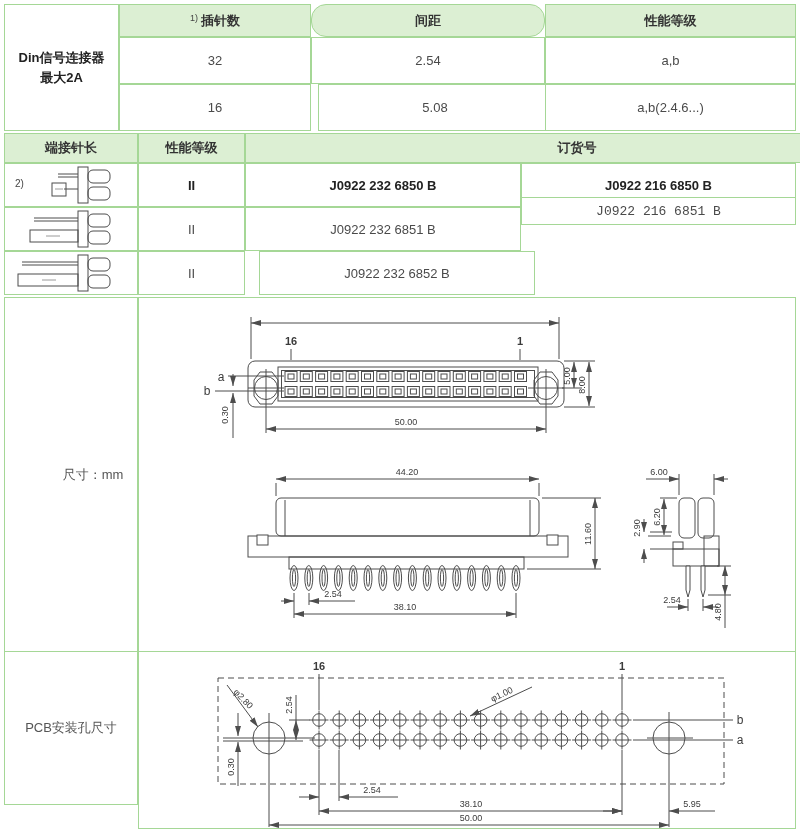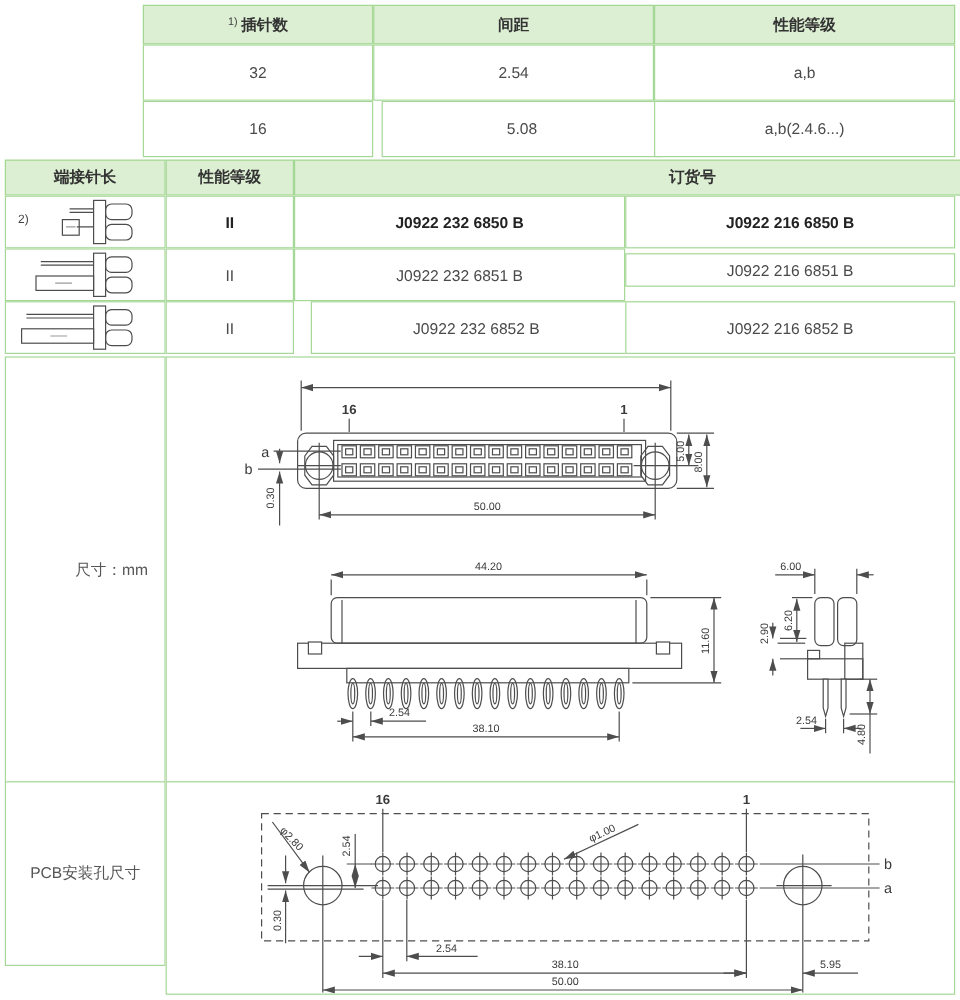--- a/index.html
+++ b/index.html
@@ -22,25 +22,31 @@
   svg text{stroke:none;fill:#3b3b3b;text-anchor:middle;font-family:"Liberation Sans",sans-serif;}
   .dim{font-size:9px;}
   .lbl{font-size:11px;font-weight:bold;}
   .ab{font-size:12px;}
 </style>
 </head>
 <body>
 
 <div id="page">
 
+  <div class="cell product" style="left:4px;top:4px;width:115px;height:127px;">
+    <div>
+      <div>Din信号连接器</div>
+      <div>最大2A</div>
+    </div>
+  </div>
   <div class="cell hdr" style="left:119px;top:4px;width:192px;height:33px;">
     <span class="note">1)</span>
     <span>插针数</span>
   </div>
-  <div class="cell hdr" style="left:311px;top:4px;width:234px;height:33px;">间距</div>
+  <div class="cell hdr" style="left:311px;top:4px;width:234px;height:33px;border-radius:15px;">间距</div>
   <div class="cell hdr" style="left:545px;top:4px;width:251px;height:33px;">性能等级</div>
 
   <div class="cell" style="left:119px;top:37px;width:192px;height:47px;">32</div>
   <div class="cell" style="left:311px;top:37px;width:234px;height:47px;">2.54</div>
   <div class="cell" style="left:545px;top:37px;width:251px;height:47px;">a,b</div>
 
   <div class="cell" style="left:119px;top:84px;width:192px;height:47px;">16</div>
   <div class="cell" style="left:318px;top:84px;width:234px;height:47px;">5.08</div>
   <div class="cell" style="left:545px;top:84px;width:251px;height:47px;">a,b(2.4.6...)</div>
 
@@ -71,36 +77,35 @@
       <rect x="74" y="6" width="22" height="13" rx="5"></rect>
       <rect x="74" y="23" width="22" height="13" rx="5"></rect>
       <line x1="20" y1="10" x2="64" y2="10"></line>
         <line x1="20" y1="13" x2="64" y2="13"></line>
       <rect x="16" y="22" width="48" height="12"></rect>
       <line class="mk" x1="32" y1="28" x2="46" y2="28"></line>
     </svg>
   </div>
   <div class="cell" style="left:138px;top:207px;width:107px;height:44px;">II</div>
   <div class="cell" style="left:245px;top:207px;width:276px;height:44px;">J0922 232 6851 B</div>
-  <div class="cell" style="left:521px;top:211px;width:275px;height:28px;">J0922 216 6851 B</div>
+  <div class="cell" style="left:521px;top:197px;width:275px;height:28px;font-family:Liberation Mono, monospace;">J0922 216 6851 B</div>
 
   <div class="cell" style="left:4px;top:251px;width:134px;height:44px;">
     <svg width="115" height="42" viewBox="0 0 115 42">
       <rect x="64" y="3" width="10" height="36"></rect>
       <rect x="74" y="6" width="22" height="13" rx="5"></rect>
       <rect x="74" y="23" width="22" height="13" rx="5"></rect>
       <line x1="8" y1="10" x2="64" y2="10"></line>
         <line x1="8" y1="13" x2="64" y2="13"></line>
       <rect x="4" y="22" width="60" height="12"></rect>
       <line class="mk" x1="28" y1="28" x2="42" y2="28"></line>
     </svg>
   </div>
   <div class="cell" style="left:138px;top:251px;width:107px;height:44px;">II</div>
   <div class="cell" style="left:259px;top:251px;width:276px;height:44px;">J0922 232 6852 B</div>
-  <div class="cell" style="left:521px;top:251px;width:275px;height:44px;">J0922 216 6852 B</div>
 
   <div class="cell side-label" style="left:4px;top:297px;width:134px;height:355px;padding-left:44px;">尺寸：mm</div>
   <div class="cell" style="left:138px;top:297px;width:658px;height:355px;padding:0;">
     <svg id="svgA" width="656" height="353" viewBox="138 297 656 353">
       <defs>
         <marker id="arrA" viewBox="0 0 10 8" refX="10" refY="4" markerWidth="10" markerHeight="8" orient="auto-start-reverse">
           <path d="M0,1 L10,4 L0,7 Z"></path>
         </marker>
       </defs>
 

